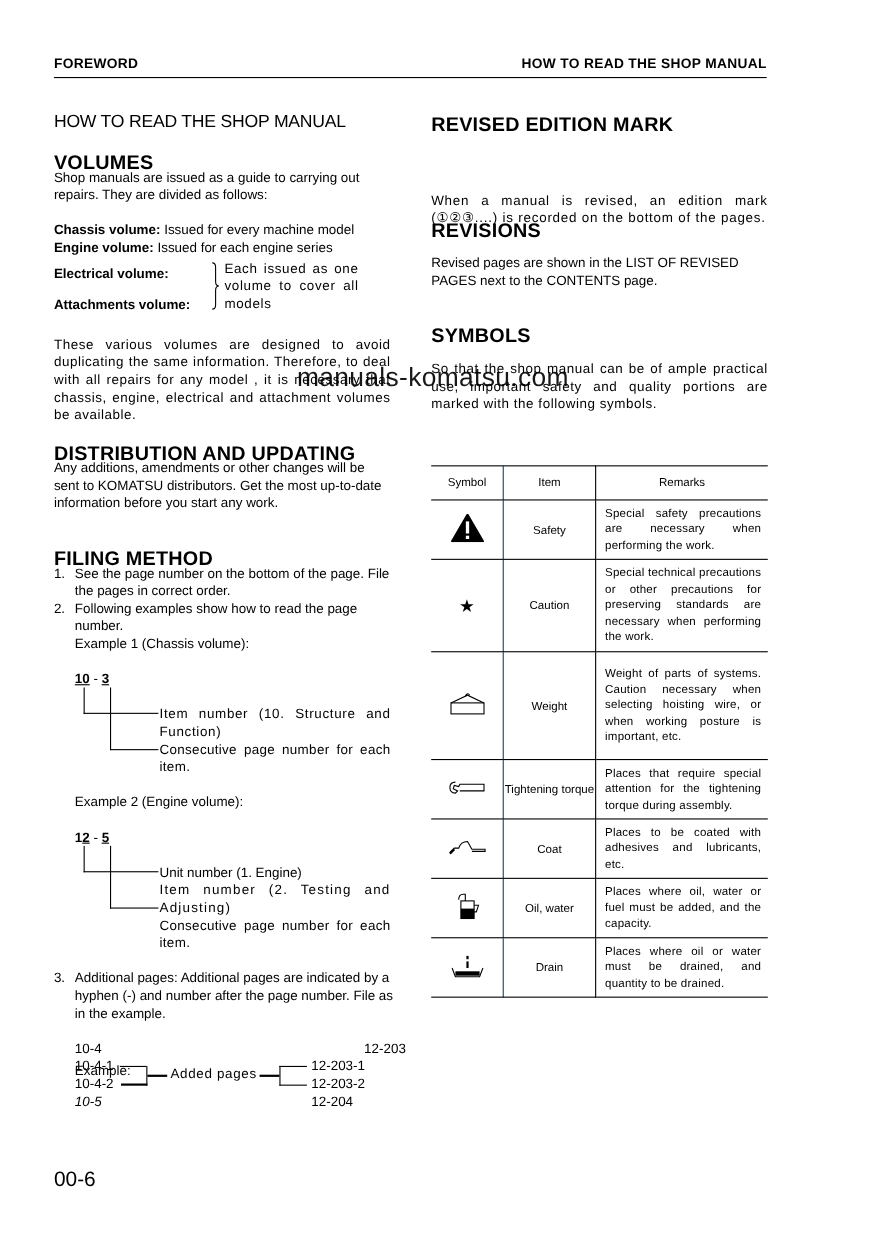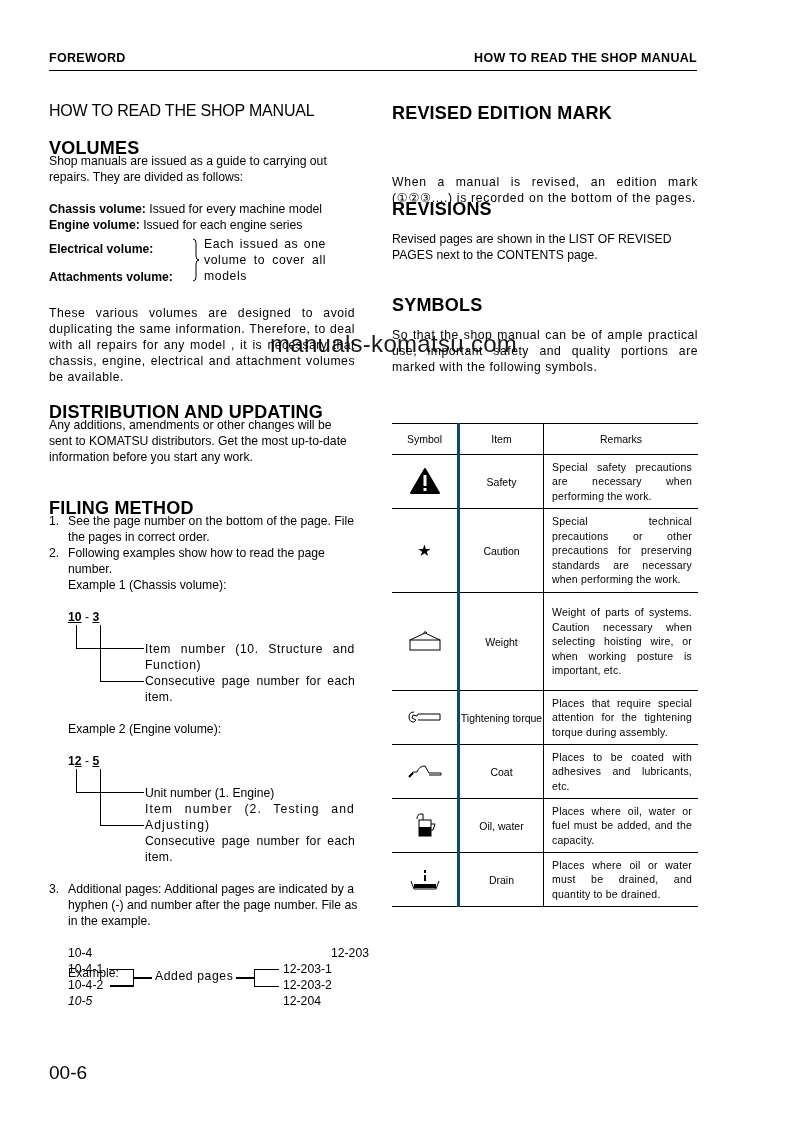--- a/index.html
+++ b/index.html
@@ -9,21 +9,21 @@
   .rule{position:absolute;left:49px;width:648px;top:70px;height:1px;background:#000;}
   .title{font-size:16px;letter-spacing:-0.2px;}
   .h2{font-weight:bold;font-size:18px;letter-spacing:0.2px;}
   .p{font-size:12.2px;line-height:16px;}
   .just{text-align:justify;text-align-last:left;}
   .b{font-weight:bold;}
   .line{position:absolute;background:#000;}
   table.sym{position:absolute;left:392px;top:423px;width:306px;border-collapse:collapse;font-size:10.5px;}
   table.sym td, table.sym th{border-top:1px solid #000;border-bottom:1px solid #000;padding:0;vertical-align:middle;}
   table.sym th{font-weight:normal;height:30px;}
-  table.sym td.c1, table.sym th.c1{width:65px;text-align:center;border-right:3px solid #0c4a6e;}
+  table.sym td.c1, table.sym th.c1{width:65px;text-align:center;border-right:1px solid #0c4a6e;}
   table.sym td.c2, table.sym th.c2{width:83px;text-align:center;border-right:1px solid #000;}
   table.sym td.c3{padding:3px 6px 3px 8px;line-height:14.6px;text-align:justify;text-align-last:left;letter-spacing:0.2px;}
   table.sym th.c3{text-align:center;}
   .watermark{position:absolute;left:270px;top:330px;font-size:24px;color:#000;letter-spacing:0.3px;opacity:0.9;}
   .pagenum{position:absolute;left:49px;top:1062px;font-size:19px;}
   .u{text-decoration:underline;}
 </style>
 </head>
 <body>
 

